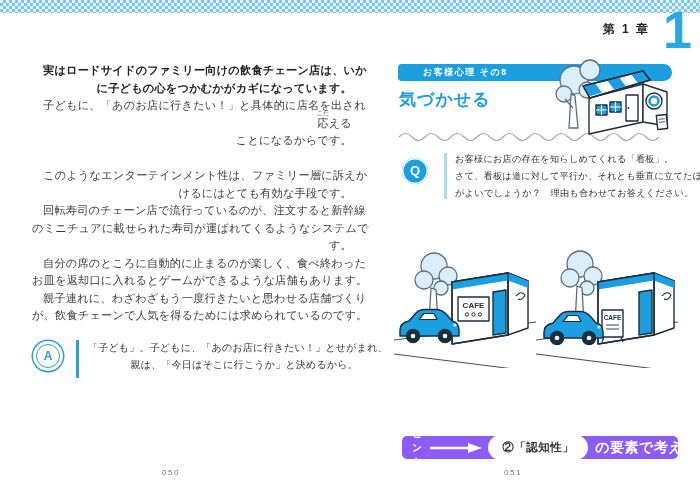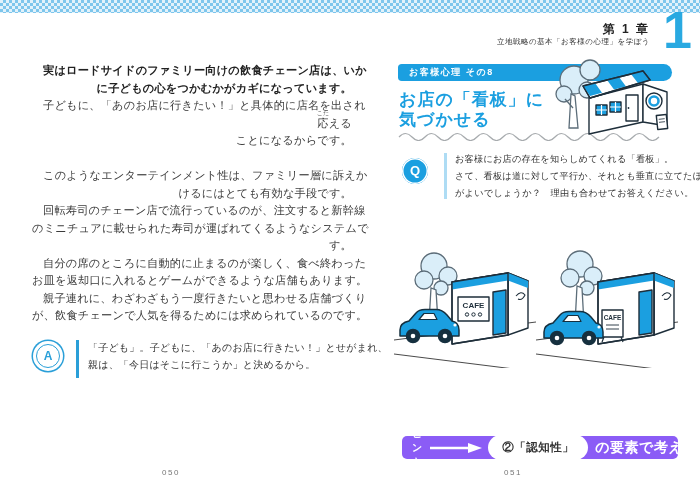--- a/index.html
+++ b/index.html
@@ -38,32 +38,32 @@
   }
   
   .ansblock{position:absolute;left:36px;top:342px;}
   .a-circle{
     position:absolute;left:0;top:2px;width:22px;height:22px;border-radius:50%;
     background:#fff;border:1.5px solid #2a9fd8;
     box-shadow:0 0 0 3px #fff,0 0 0 4.5px #2a9fd8;
     color:#2a9fd8;font-weight:700;font-size:12px;text-align:center;line-height:22px;
   }
   .a-divider{position:absolute;left:40px;top:-2px;width:2.5px;height:38px;background:#2a9fd8;}
-  .a-text{position:absolute;left:52px;top:-2px;width:270px;}
+  .a-text{position:absolute;left:52px;top:-2px;width:270px;text-align:right;}
   .a-text .al{font-size:10px;line-height:16.5px;color:#333;letter-spacing:0.2px;white-space:nowrap;}
   
   .pnum{position:absolute;bottom:20px;font-size:8px;color:#777;letter-spacing:1.5px;}
   .pnum.left{left:162px;} .pnum.right{left:504px;}
   
   .banner{
     position:absolute;left:398px;top:64px;width:274px;height:17px;
     background:#1b9fe0;border-radius:4px 9px 9px 4px;z-index:1;
   }
   .banner span{
-    display:block;padding-left:11px;font-size:9px;font-weight:700;color:#fff;
+    display:block;padding-left:25px;font-size:9px;font-weight:700;color:#fff;
     letter-spacing:1.5px;line-height:17px;
   }
   .rp-title{position:absolute;left:399px;top:90px;z-index:1;}
   .rp-title div{
     font-size:17px;font-weight:700;color:#1b9fe0;line-height:20px;letter-spacing:1px;
     white-space:nowrap;
   }
   .shop-illust{position:absolute;left:543px;top:44px;z-index:2;}
   .wave{position:absolute;left:398px;top:131px;z-index:0;}
   
@@ -94,21 +94,20 @@
   .hint-suffix{font-size:14px;font-weight:700;color:#fff;letter-spacing:0.5px;padding-left:7px;white-space:nowrap;}
   svg text{font-family:"Liberation Sans",sans-serif;}
 </style>
 </head>
 <body>
 
 <div class="halftone"></div>
 
 <div class="chapter">
   <div class="ttl">第 1 章</div>
-  <div class="sub">立地戦略の基本「お客様の心理」を学ぼう</div>
 </div>
 <div class="bignum">1</div>
 
 <div class="ltext">
   <div class="ln b ind">実はロードサイドのファミリー向けの飲食チェーン店は、いか</div>
   <div class="ln b">に子どもの心をつかむかがカギになっています。</div>
   <div class="ln ind">子どもに、「あのお店に行きたい！」と具体的に店名を出され</div>
   <div class="ln"><span class="rb"><span class="rt">こた</span><span>応</span></span><span>える</span></div>
   <div class="ln">ことになるからです。</div>
   <div class="gap"></div>
@@ -132,21 +131,20 @@
   </div>
 </div>
 
 <div class="pnum left">050</div>
 
 <div class="banner">
   <span>お客様心理 その8</span>
 </div>
 
 <div class="rp-title">
-  <div>お店の「看板」に</div>
   <div>気づかせる</div>
 </div>
 
 <svg class="shop-illust" width="137" height="95" viewBox="0 0 137 95">
   <g fill="#daeef9" stroke="#5c6d79" stroke-width="1.3">
     <circle cx="31" cy="36" r="14"></circle>
       <circle cx="47" cy="26" r="10"></circle>
       <circle cx="21" cy="50" r="8"></circle>
       <circle cx="44" cy="46" r="8"></circle>
   </g>

